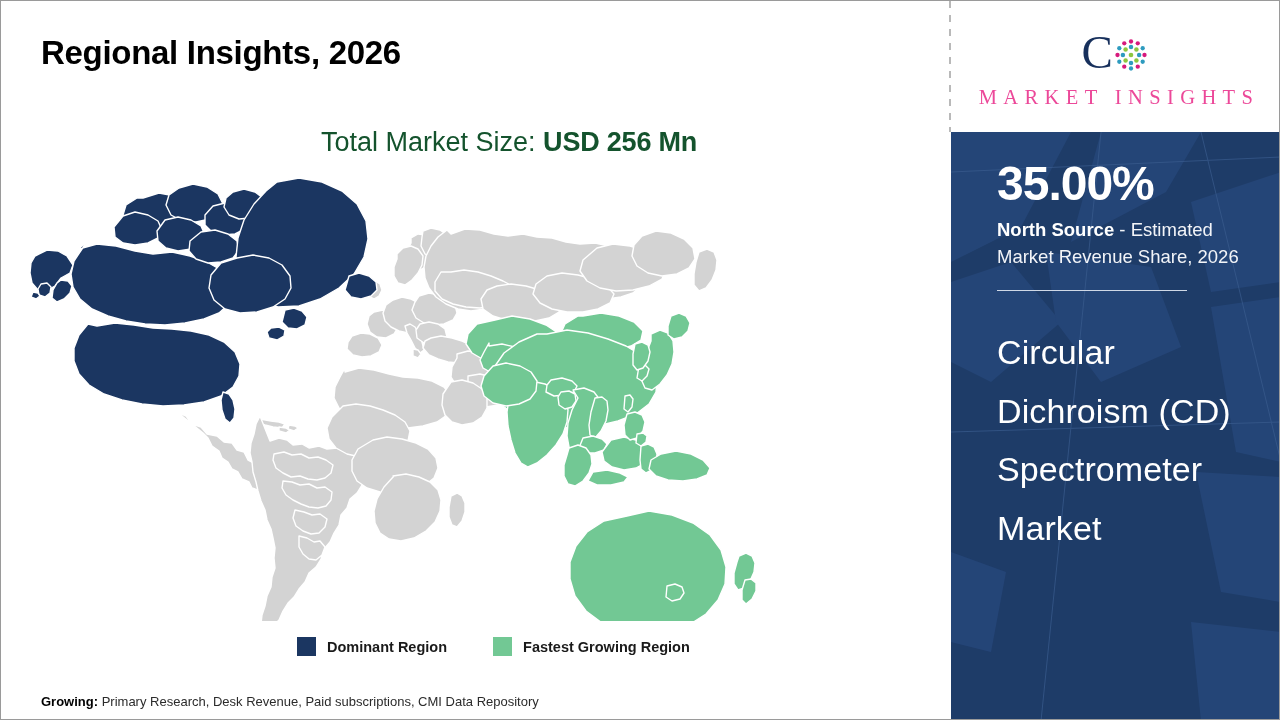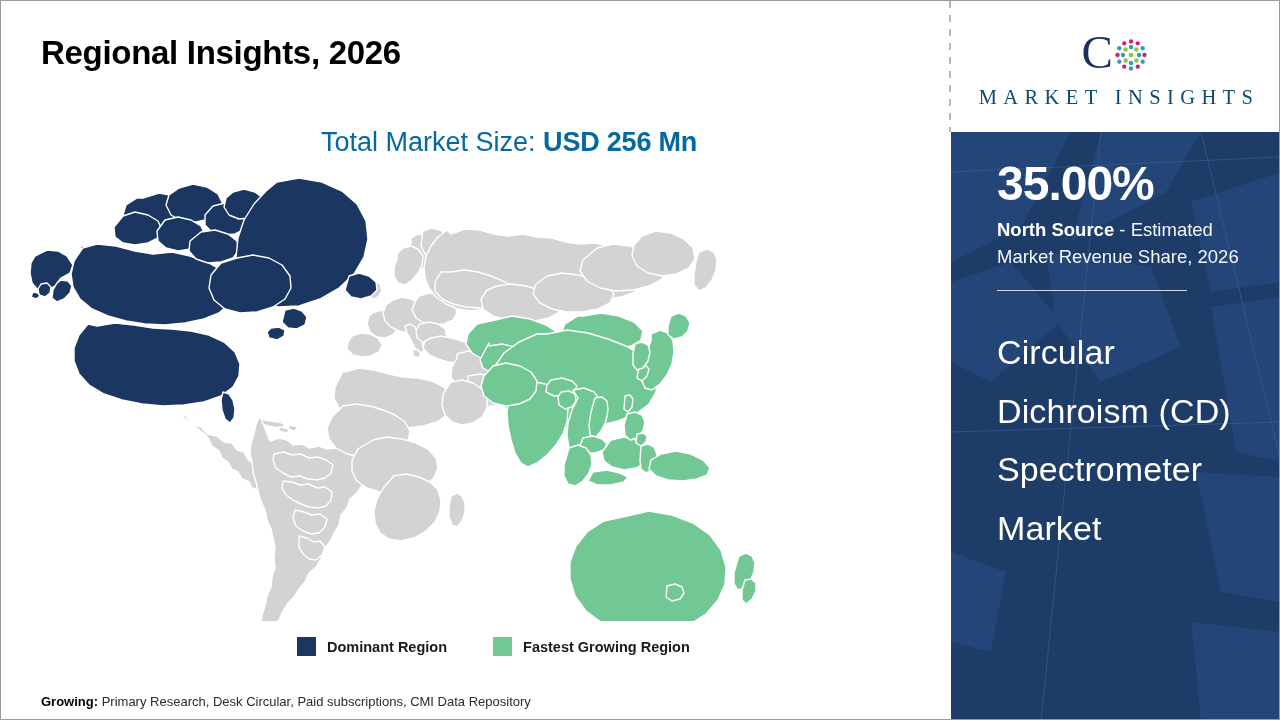--- a/index.html
+++ b/index.html
@@ -26,21 +26,21 @@
 
   #page-title {
     position:absolute; left:40px; top:33px;
     font-size:33px; font-weight:bold; color:#000000;
     letter-spacing:-0.3px;
     font-family:"Liberation Sans", sans-serif;
   }
 
   #market-size-line {
     position:absolute; left:320px; top:126px;
-    font-size:27px; color:#0369a1;
+    font-size:27px; color:#14532d;
     white-space:nowrap;
   }
   #market-size-line .label { font-weight:normal; }
   #market-size-line .value { font-weight:bold; letter-spacing:-0.2px; }
 
   
   #map-wrap {
     position:absolute; left:26px; top:175px;
     width:810px; height:445px;
   }
@@ -94,21 +94,21 @@
     font-size:47px; color:#17305c; font-weight:normal;
     letter-spacing:0.5px; line-height:1;
   }
   #logo-globe {
     width:36px; height:36px; margin:0 1px 0 0;
     position:relative; top:3px;
   }
   #logo-globe svg { display:block; width:36px; height:36px; }
   #logo-bottom {
     font-family:"Liberation Serif", serif;
-    font-size:20.5px; color:#0c4a6e;
+    font-size:20.5px; color:#ec4899;
     letter-spacing:6.4px;
     margin-top:10px; padding-left:6px;
     white-space:nowrap;
   }
 
   
   #right-panel {
     position:absolute; left:950px; top:131px;
     width:330px; height:589px;
     background:#6d28d9;
@@ -317,21 +317,21 @@
         <span class="legend-swatch" style="background:#1b3661;"></span>
         <span class="legend-label">Dominant Region</span>
       </div>
       <div class="legend-item">
         <span class="legend-swatch" style="background:#72c894;"></span>
         <span class="legend-label">Fastest Growing Region</span>
       </div>
     </div>
 
     <div id="footer">
-      <span class="src-label">Growing:</span><span> Primary Research, Desk Circular, Paid subscriptions, CMI Data Repository</span>
+      <span class="src-label">Growing:</span><span> Primary Research, Desk Revenue, Paid subscriptions, CMI Data Repository</span>
     </div>
   </div>
 
   <div id="vertical-divider"></div>
 
   <div id="logo-area">
     <div id="logo-top">
       <span class="logo-letter">C</span>
       <span id="logo-globe">
         <svg viewBox="0 0 40 40" xmlns="http://www.w3.org/2000/svg">

